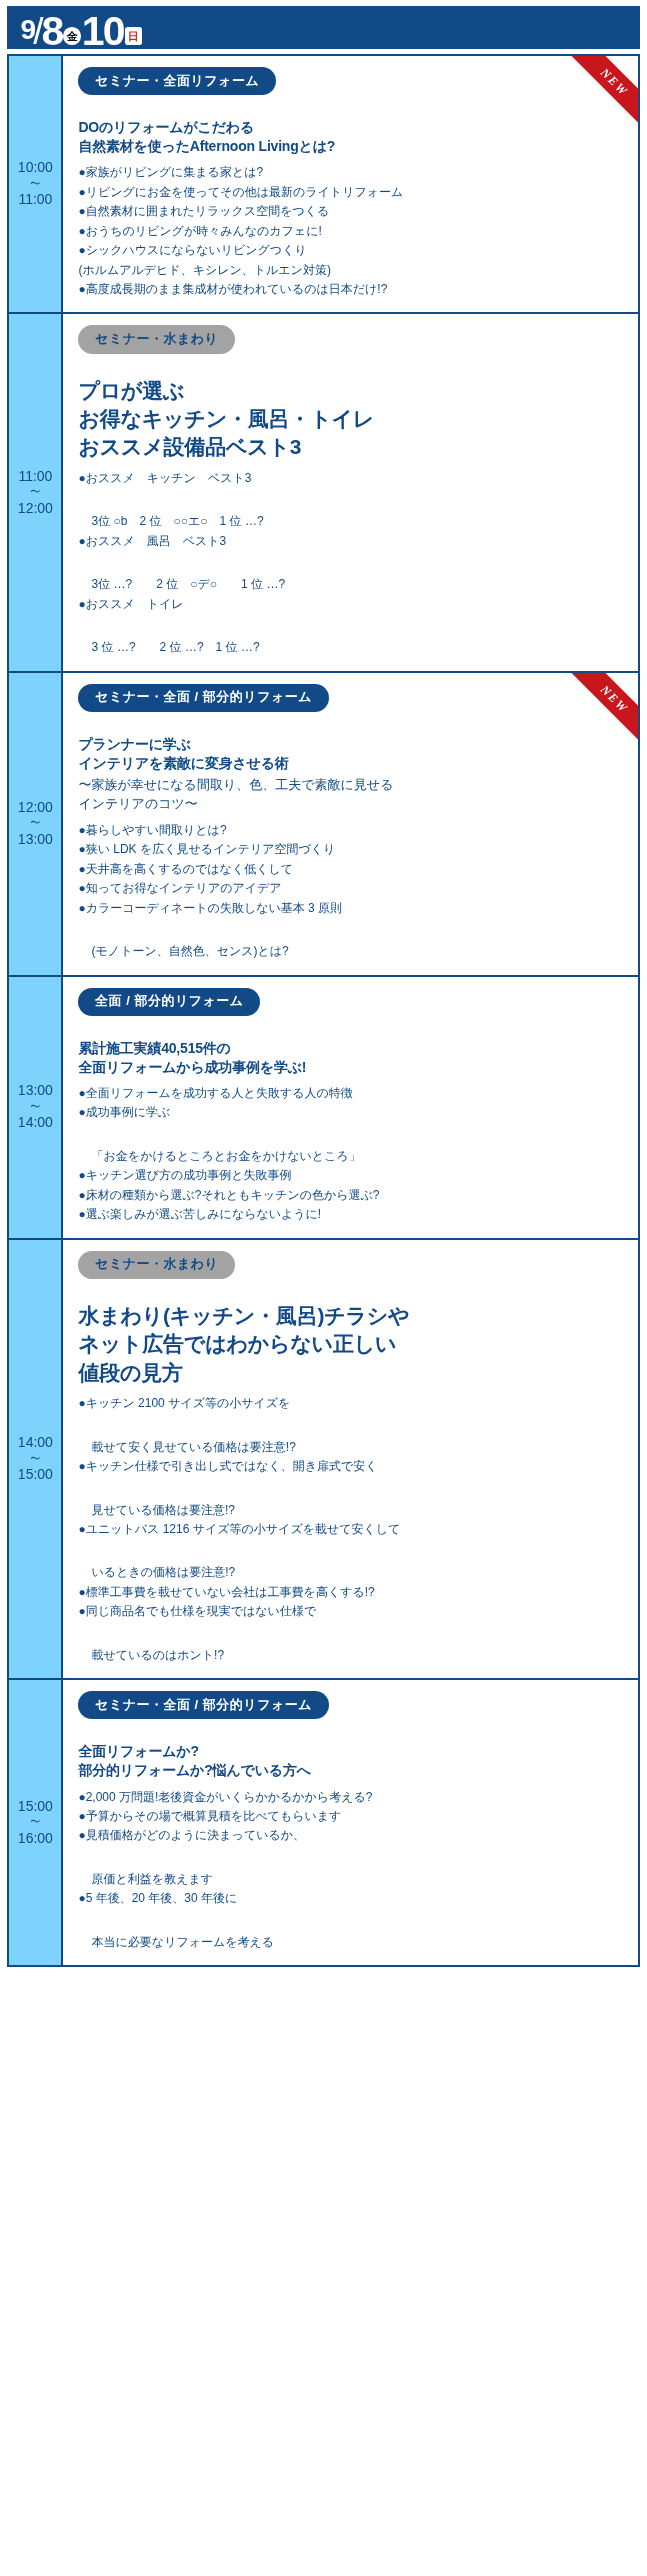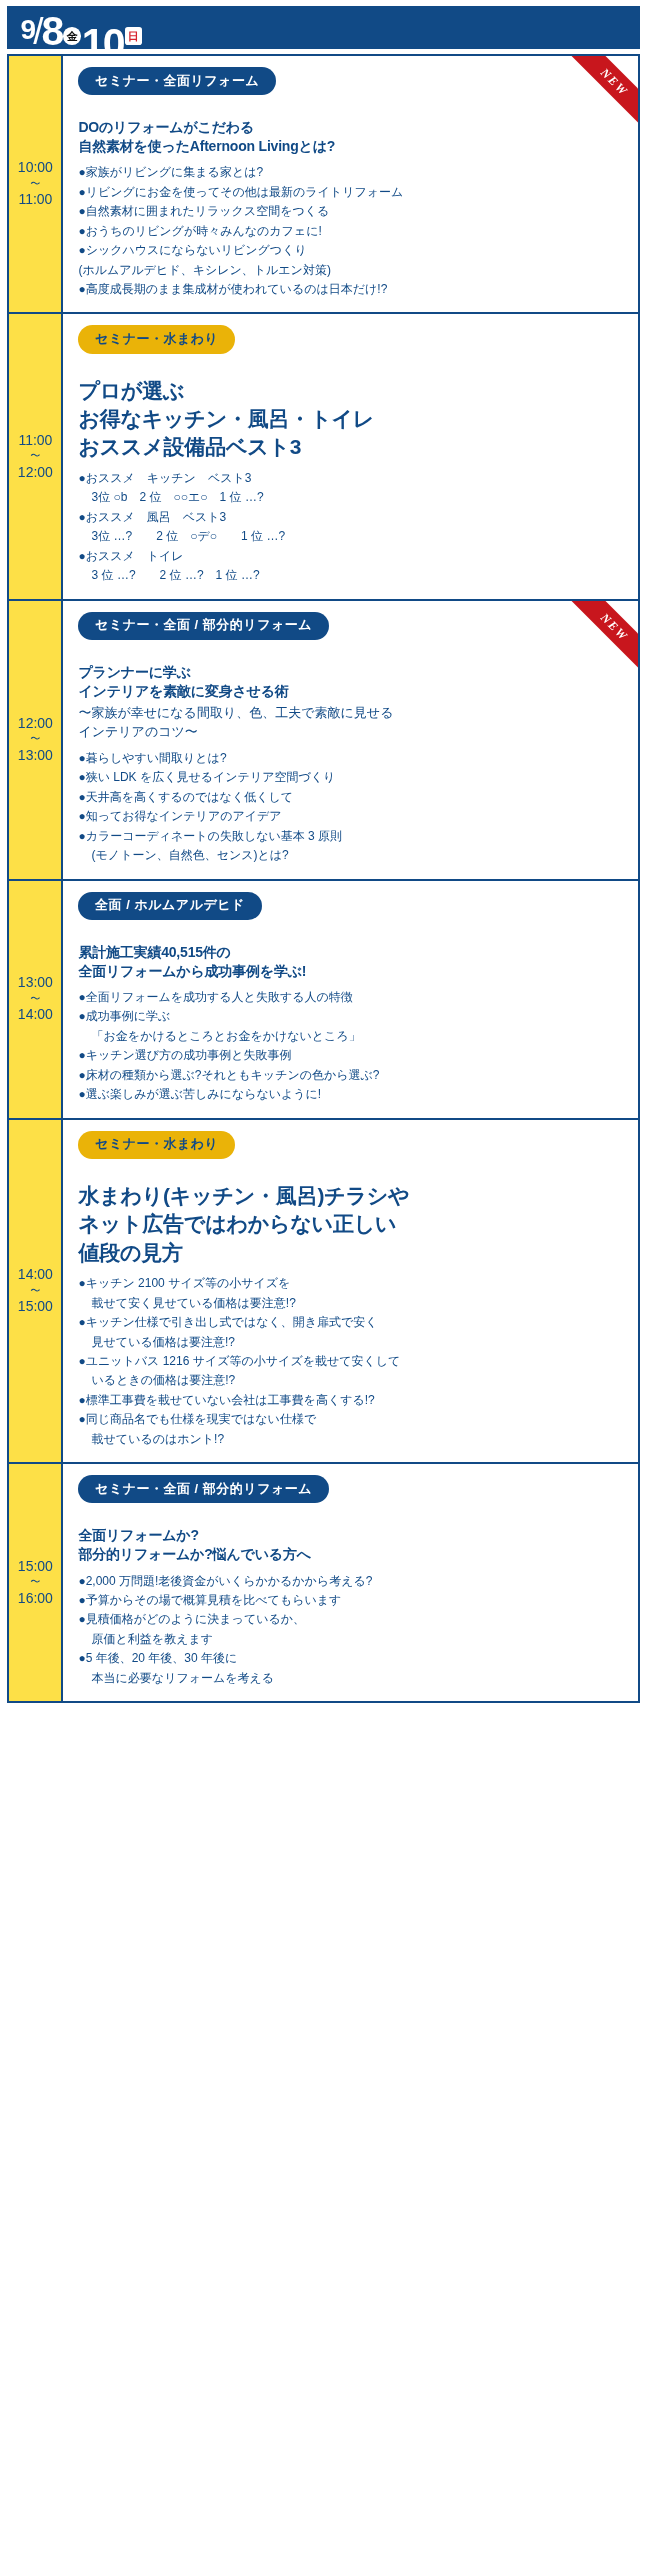--- a/index.html
+++ b/index.html
@@ -16,74 +16,74 @@
     position:absolute; left:7.4px; top:5.6px; width:633px; height:43px;
     background:#114a86; color:#fff; overflow:hidden;
   }
   .header-inner{
     display:flex; align-items:flex-end; height:43px; padding-left:13px;
     line-height:1;
   }
   .hd-month{ font-size:28px; font-weight:700; letter-spacing:-0.9px; position:relative; top:-4.6px;}
   .hd-slash{ font-size:37px; font-weight:300; position:relative; top:1.9px; margin:0 -1.9px;}
   .hd-day{ font-size:41px; font-weight:700; letter-spacing:-1.9px; position:relative; top:3.7px;}
-  .hd-day2{ font-size:41px; font-weight:700; letter-spacing:-1.9px; position:relative; top:15px;}
+  .hd-day2{ font-size:41px; font-weight:700; letter-spacing:-1.9px; position:relative; top:3px;}
   .dow{
     display:inline-flex; align-items:center; justify-content:center;
     width:17.6px; height:17.6px; border-radius:50%;
     background:#fff; font-size:11px; font-weight:700;
     position:relative; top:-3.7px; margin:0 0.9px;
   }
   .dow.black{ color:#111; }
   .dow.red{ color:#d6232e; border-radius:2.8px; }
 
   
   .grid{ position:absolute; left:7.4px; top:54px; width:633px; }
   .row{ display:flex; border-bottom:2.8px solid #114a86; }
   .row:first-child{ border-top:2.8px solid #114a86; }
   .timecell{
-    width:56px; flex:0 0 56px; background:#fde047;
+    width:56px; flex:0 0 56px; background:#7dd3fc;
     border-right:2.8px solid #114a86; border-left:2.8px solid #114a86;
     display:flex; flex-direction:column; align-items:center; justify-content:center;
     font-size:14px; color:#114a86; line-height:1.25; font-weight:400;
   }
   .timecell .tilde{ font-size:10.2px; margin:0.9px 0; }
   .content{
     flex:1; background:#fff; position:relative;
     border-right:2.8px solid #114a86;
     padding:11px 13px 13px 15px; overflow:hidden;
   }
 
   
   .badge{
     display:inline-block; border-radius:925px;
     padding:4.6px 16.7px 5.6px; font-size:13px; font-weight:700; letter-spacing:0.5px;
     margin-bottom:23px;
   }
   .badge.navy{ background:#114a86; color:#fff; }
-  .badge.yellow{ background:#eab308; color:#114a86; }
+  .badge.yellow{ background:#a3a3a3; color:#114a86; }
 
   
   .ribbon{
     position:absolute; top:0; right:0; width:72px; height:72px; overflow:hidden; pointer-events:none;
   }
   .ribbon span{
     position:absolute; display:block; width:109px; padding:4.6px 0;
     background:#c8161d; color:#fff; font-size:12px; font-weight:700; letter-spacing:1.9px;
     text-align:center; transform:rotate(45deg); right:-31px; top:14px;
     font-family:"Liberation Serif", serif; font-style:italic;
   }
 
   
   .title{ font-size:14px; font-weight:700; line-height:1.35; color:#114a86; letter-spacing:-0.2px; }
   .title.big{ font-size:21px; }
   .subtitle{ font-size:13px; line-height:1.5; color:#114a86; margin-top:2px;font-family:Liberation Serif, serif; }
   .bullets{ margin-top:7.4px; }
   .bullets li{ list-style:none; font-size:12px; line-height:1.62; color:#114a86; }
-  .bullets li.indent{ padding-left:1.1em; }
+  .bullets li.indent{ padding-left:1.1em;margin-top:24px; }
 </style>
 </head>
 <body>
 
 <div class="page">
 
   <div class="header">
     <div class="header-inner">
       <span class="hd-month">9</span>
       <span class="hd-slash">/</span>
@@ -157,21 +157,21 @@
             <li class="">●カラーコーディネートの失敗しない基本 3 原則</li>
             <li class="indent">(モノトーン、自然色、センス)とは?</li>
           </ul></div>
       </div>
       <div class="row">
         <div class="timecell">
           <span>13:00</span>
           <span class="tilde">〜</span>
           <span>14:00</span>
         </div>
-        <div class="content"><div class="badge navy">全面 / ホルムアルデヒド</div><div class="title">
+        <div class="content"><div class="badge navy">全面 / 部分的リフォーム</div><div class="title">
             <div>累計施工実績40,515件の</div>
             <div>全面リフォームから成功事例を学ぶ!</div>
           </div><ul class="bullets">
             <li class="">●全面リフォームを成功する人と失敗する人の特徴</li>
             <li class="">●成功事例に学ぶ</li>
             <li class="indent">「お金をかけるところとお金をかけないところ」</li>
             <li class="">●キッチン選び方の成功事例と失敗事例</li>
             <li class="">●床材の種類から選ぶ?それともキッチンの色から選ぶ?</li>
             <li class="">●選ぶ楽しみが選ぶ苦しみにならないように!</li>
           </ul></div>

